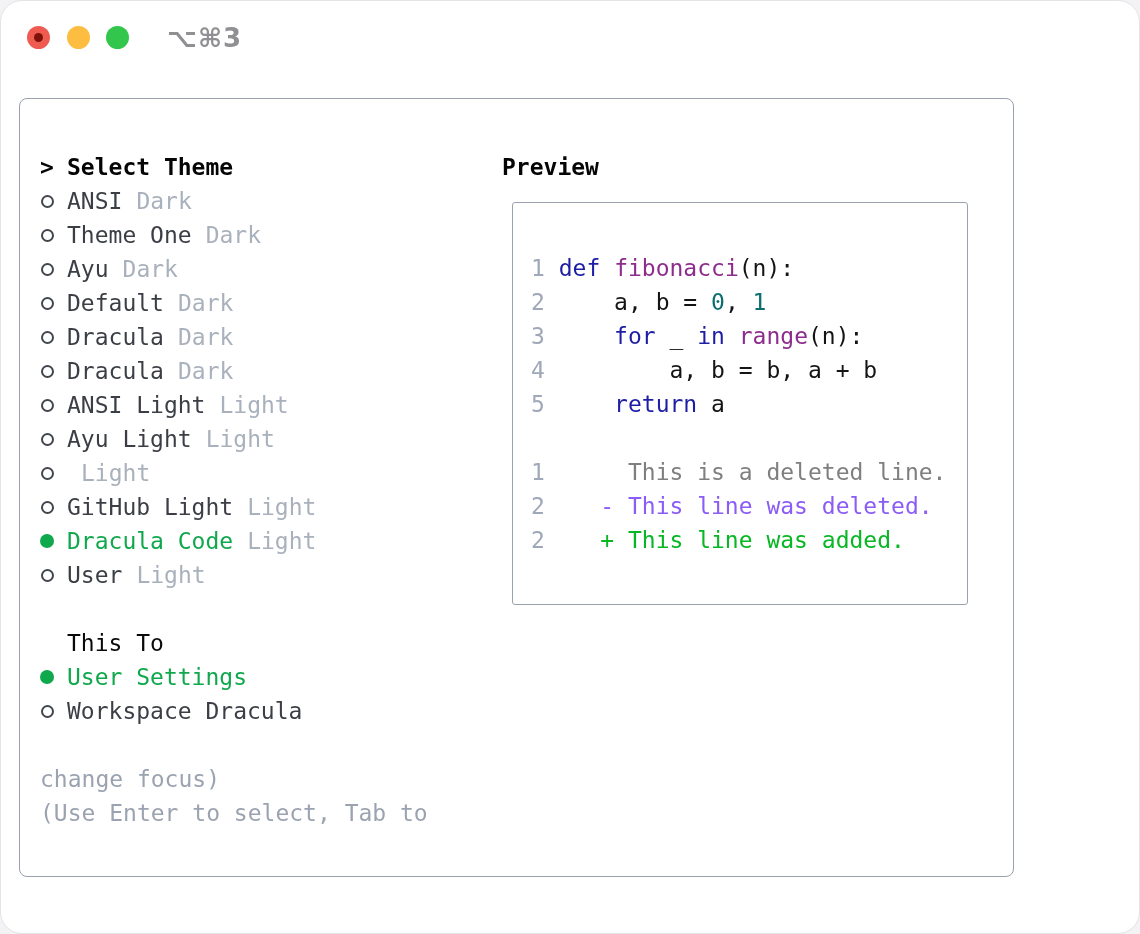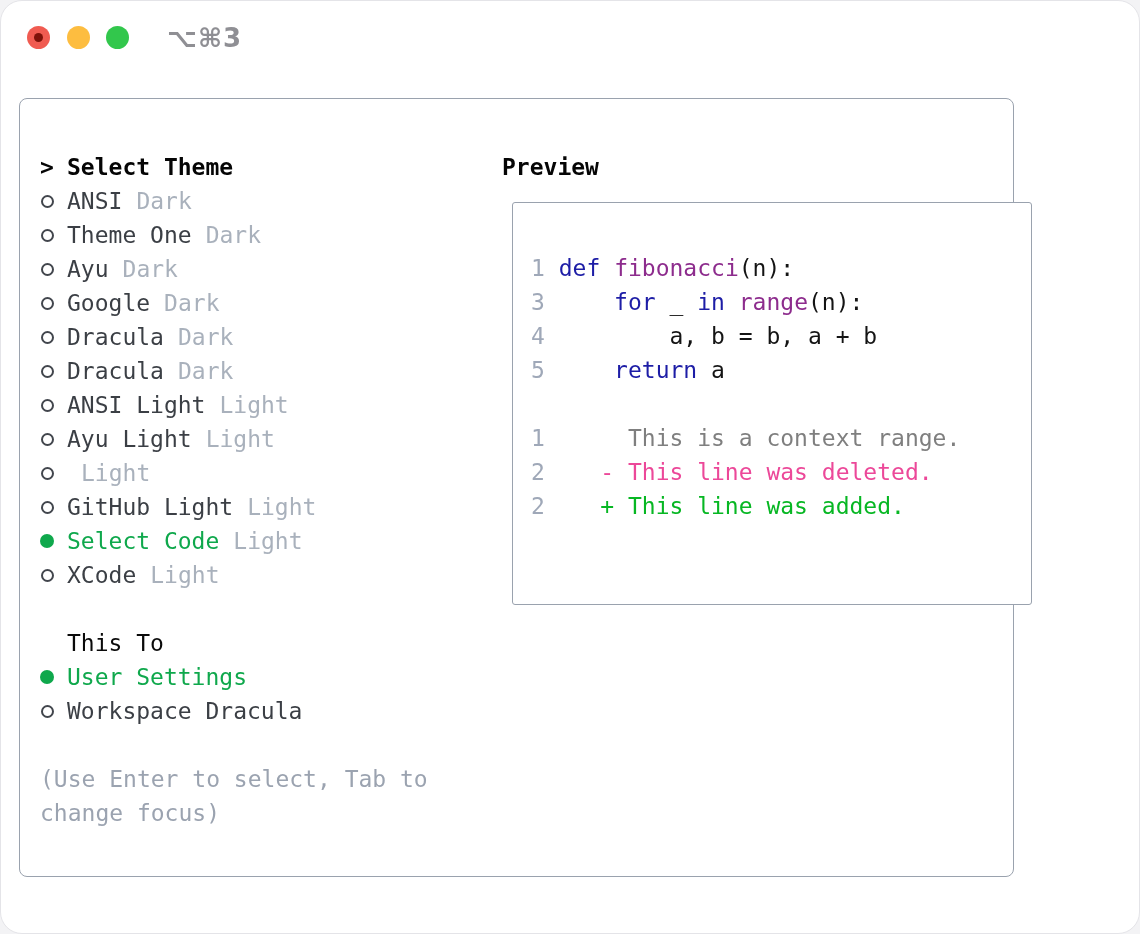--- a/index.html
+++ b/index.html
@@ -44,21 +44,21 @@
   .variant { margin-left: 14px; }
   .section-header { padding-left: 27px; color: #0a0a0a; }
   .hint { white-space: pre; }
 
   
   .preview-label {
     position: absolute; left: 482px; top: 51px; height: 34px; line-height: 34px;
     font-size: 23px; font-weight: 700; color: #050505;
   }
   .preview-box {
-    position: absolute; left: 492px; top: 103px; width: 520px; height: 403px;
+    position: absolute; left: 492px; top: 103px; width: 456px; height: 403px;
     border: 1.5px solid #9aa2ae; border-radius: 3px; background: #fff;
   }
   .code { position: absolute; left: 18px; top: 48px; }
   .code-line { height: 34px; line-height: 34px; font-size: 23px; white-space: pre; }
 </style>
 </head>
 <body>
 
 <div class="window">
 
@@ -74,50 +74,51 @@
   <div class="panel">
 
     <div class="left-col">
       <div class="row">
         <span class="bullet-slot caret">&gt;</span><span class="list-header">Select Theme</span>
       </div>
       <div id="theme-items">
           <div class="row"><span class="bullet-slot"><span class="circle-off"></span></span><span>ANSI</span><span class="variant" style="color: rgb(169, 177, 188);">Dark</span></div>
           <div class="row"><span class="bullet-slot"><span class="circle-off"></span></span><span>Theme One</span><span class="variant" style="color: rgb(169, 177, 188);">Dark</span></div>
           <div class="row"><span class="bullet-slot"><span class="circle-off"></span></span><span>Ayu</span><span class="variant" style="color: rgb(169, 177, 188);">Dark</span></div>
-          <div class="row"><span class="bullet-slot"><span class="circle-off"></span></span><span>Google</span><span class="variant" style="color: rgb(169, 177, 188);">Dark</span></div>
+          <div class="row"><span class="bullet-slot"><span class="circle-off"></span></span><span>Default</span><span class="variant" style="color: rgb(169, 177, 188);">Dark</span></div>
           <div class="row"><span class="bullet-slot"><span class="circle-off"></span></span><span>Dracula</span><span class="variant" style="color: rgb(169, 177, 188);">Dark</span></div>
           <div class="row"><span class="bullet-slot"><span class="circle-off"></span></span><span>Dracula</span><span class="variant" style="color: rgb(169, 177, 188);">Dark</span></div>
           <div class="row"><span class="bullet-slot"><span class="circle-off"></span></span><span>ANSI Light</span><span class="variant" style="color: rgb(169, 177, 188);">Light</span></div>
           <div class="row"><span class="bullet-slot"><span class="circle-off"></span></span><span>Ayu Light</span><span class="variant" style="color: rgb(169, 177, 188);">Light</span></div>
           <div class="row"><span class="bullet-slot"><span class="circle-off"></span></span><span class="variant" style="color: rgb(169, 177, 188);">Light</span></div>
           <div class="row"><span class="bullet-slot"><span class="circle-off"></span></span><span>GitHub Light</span><span class="variant" style="color: rgb(169, 177, 188);">Light</span></div>
-          <div class="row"><span class="bullet-slot"><span class="circle-on" style="background: rgb(15, 168, 76);"></span></span><span style="color: rgb(15, 168, 76);">Select Code</span><span class="variant" style="color: rgb(169, 177, 188);">Light</span></div>
-          <div class="row"><span class="bullet-slot"><span class="circle-off"></span></span><span>XCode</span><span class="variant" style="color: rgb(169, 177, 188);">Light</span></div>
+          <div class="row"><span class="bullet-slot"><span class="circle-on" style="background: rgb(15, 168, 76);"></span></span><span style="color: rgb(15, 168, 76);">Dracula Code</span><span class="variant" style="color: rgb(169, 177, 188);">Light</span></div>
+          <div class="row"><span class="bullet-slot"><span class="circle-off"></span></span><span>User</span><span class="variant" style="color: rgb(169, 177, 188);">Light</span></div>
         </div>
       <div class="row"></div>
       <div class="row section-header">This To</div>
       <div id="apply-options">
           <div class="row"><span class="bullet-slot"><span class="circle-on" style="background: rgb(15, 168, 76);"></span></span><span style="color: rgb(15, 168, 76);">User Settings</span></div>
           <div class="row"><span class="bullet-slot"><span class="circle-off"></span></span><span>Workspace Dracula</span></div>
         </div>
       <div class="row"></div>
+      <div class="row hint" style="color: rgb(155, 163, 176);">change focus)</div>
       <div class="row hint" style="color: rgb(155, 163, 176);">(Use Enter to select, Tab to</div>
-      <div class="row hint" style="color: rgb(155, 163, 176);">change focus)</div>
     </div>
 
     <div class="preview-label">Preview</div>
 
     <div class="preview-box">
       <div class="code" id="code-block">
           <div class="code-line"><span style="color: rgb(159, 168, 184);">1</span><span style="color: rgb(20, 20, 20);"> </span><span style="color: rgb(29, 29, 166);">def</span><span style="color: rgb(20, 20, 20);"> </span><span style="color: rgb(141, 44, 141);">fibonacci</span><span style="color: rgb(20, 20, 20);">(n):</span></div>
+          <div class="code-line"><span style="color: rgb(159, 168, 184);">2</span><span style="color: rgb(20, 20, 20);">     a, b = </span><span style="color: rgb(11, 110, 110);">0</span><span style="color: rgb(20, 20, 20);">, </span><span style="color: rgb(11, 110, 110);">1</span></div>
           <div class="code-line"><span style="color: rgb(159, 168, 184);">3</span><span style="color: rgb(20, 20, 20);">     </span><span style="color: rgb(29, 29, 166);">for</span><span style="color: rgb(20, 20, 20);"> _ </span><span style="color: rgb(29, 29, 166);">in</span><span style="color: rgb(20, 20, 20);"> </span><span style="color: rgb(141, 44, 141);">range</span><span style="color: rgb(20, 20, 20);">(n):</span></div>
           <div class="code-line"><span style="color: rgb(159, 168, 184);">4</span><span style="color: rgb(20, 20, 20);">         a, b = b, a + b</span></div>
           <div class="code-line"><span style="color: rgb(159, 168, 184);">5</span><span style="color: rgb(20, 20, 20);">     </span><span style="color: rgb(29, 29, 166);">return</span><span style="color: rgb(20, 20, 20);"> a</span></div>
           <div class="code-line"><span style="color: rgb(159, 168, 184);"></span></div>
-          <div class="code-line"><span style="color: rgb(159, 168, 184);">1</span><span style="color: rgb(127, 127, 127);">      This is a context range.</span></div>
-          <div class="code-line"><span style="color: rgb(159, 168, 184);">2</span><span style="color: #ec4899;">    - This line was deleted.</span></div>
+          <div class="code-line"><span style="color: rgb(159, 168, 184);">1</span><span style="color: rgb(127, 127, 127);">      This is a deleted line.</span></div>
+          <div class="code-line"><span style="color: rgb(159, 168, 184);">2</span><span style="color: #8b5cf6;">    - This line was deleted.</span></div>
           <div class="code-line"><span style="color: rgb(159, 168, 184);">2</span><span style="color: rgb(7, 183, 35);">    + This line was added.</span></div>
         </div>
     </div>
 
   </div>
 </div>
 
 </body></html>

